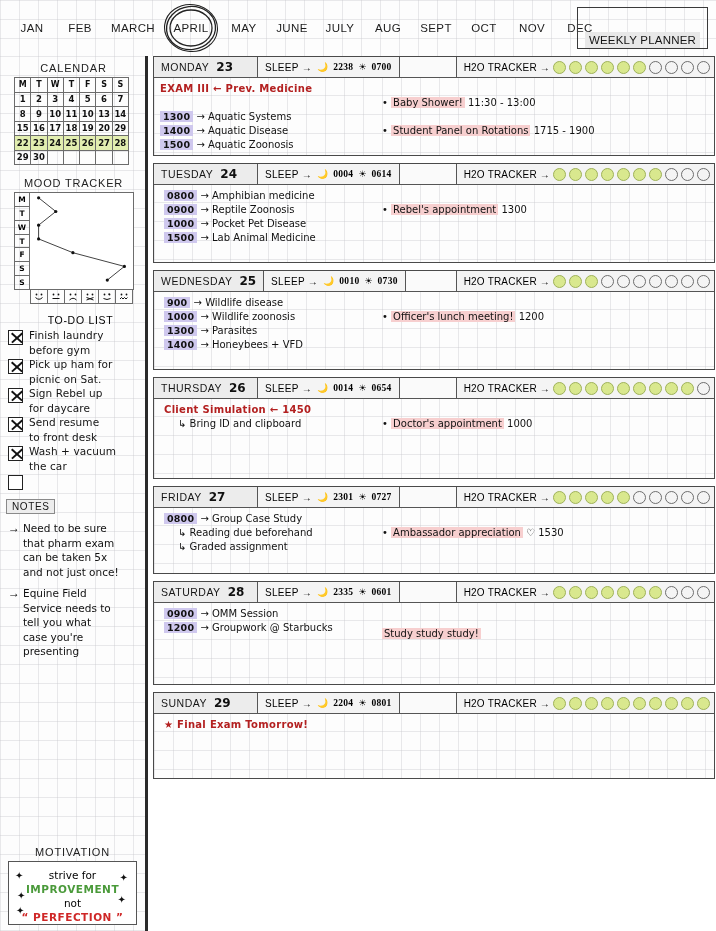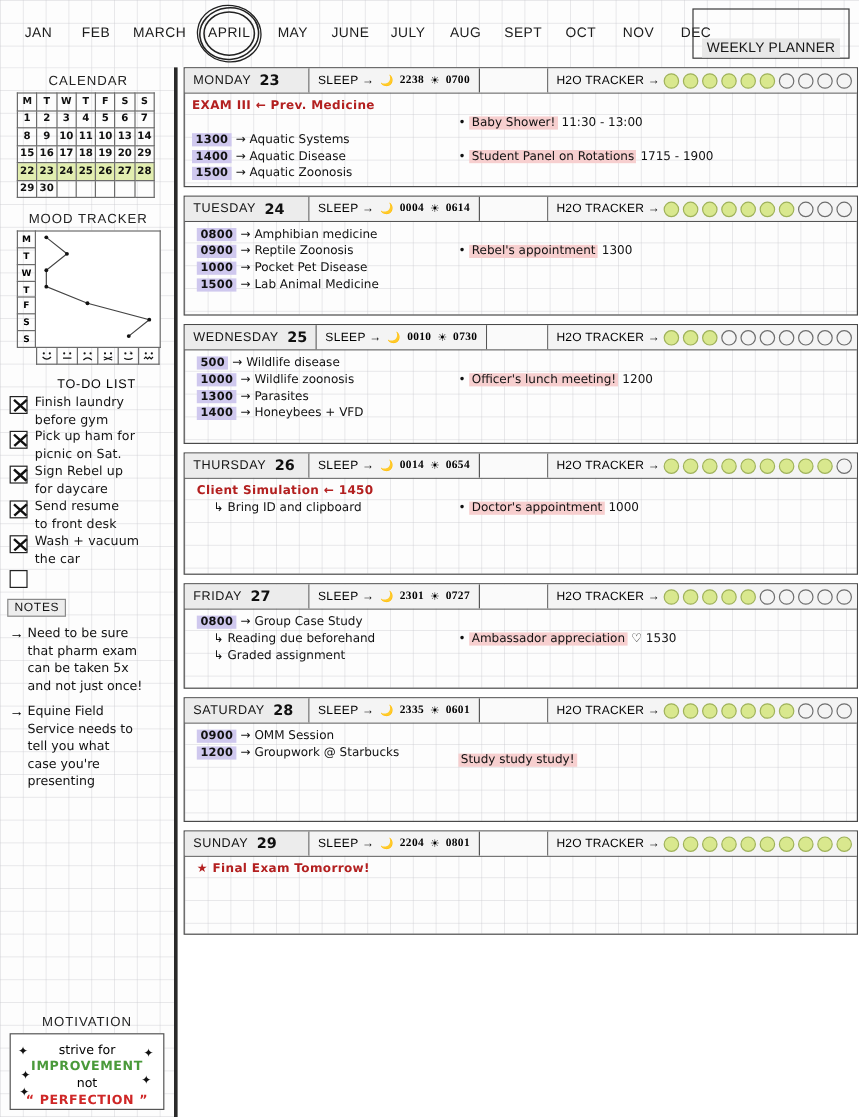--- a/index.html
+++ b/index.html
@@ -716,21 +716,21 @@
             <div class="drop"></div>
             <div class="drop"></div>
             <div class="drop"></div>
             <div class="drop"></div>
             <div class="drop"></div>
             <div class="drop"></div>
           </div>
         </div>
         <div class="day-body">
           <div class="col-left" style="left:10px; top:4px;">
-            <div class="entry"><span class="time-chip">500</span> → Wildlife disease</div>
+            <div class="entry"><span class="time-chip">900</span> → Wildlife disease</div>
             <div class="entry"><span class="time-chip">1000</span> → Wildlife  zoonosis</div>
             <div class="entry"><span class="time-chip">1300</span> → Parasites</div>
             <div class="entry"><span class="time-chip">1400</span> → Honeybees + VFD</div>
           </div>
           <div class="col-right" style="left:228px; top:18px;">
             <div class="entry"><span>•</span> <span class="hl-pink">Officer's  lunch  meeting!</span> <span>1200</span></div>
           </div>
         </div>
       </div>
       <div class="day grid-paper" style="height: 102px;">

